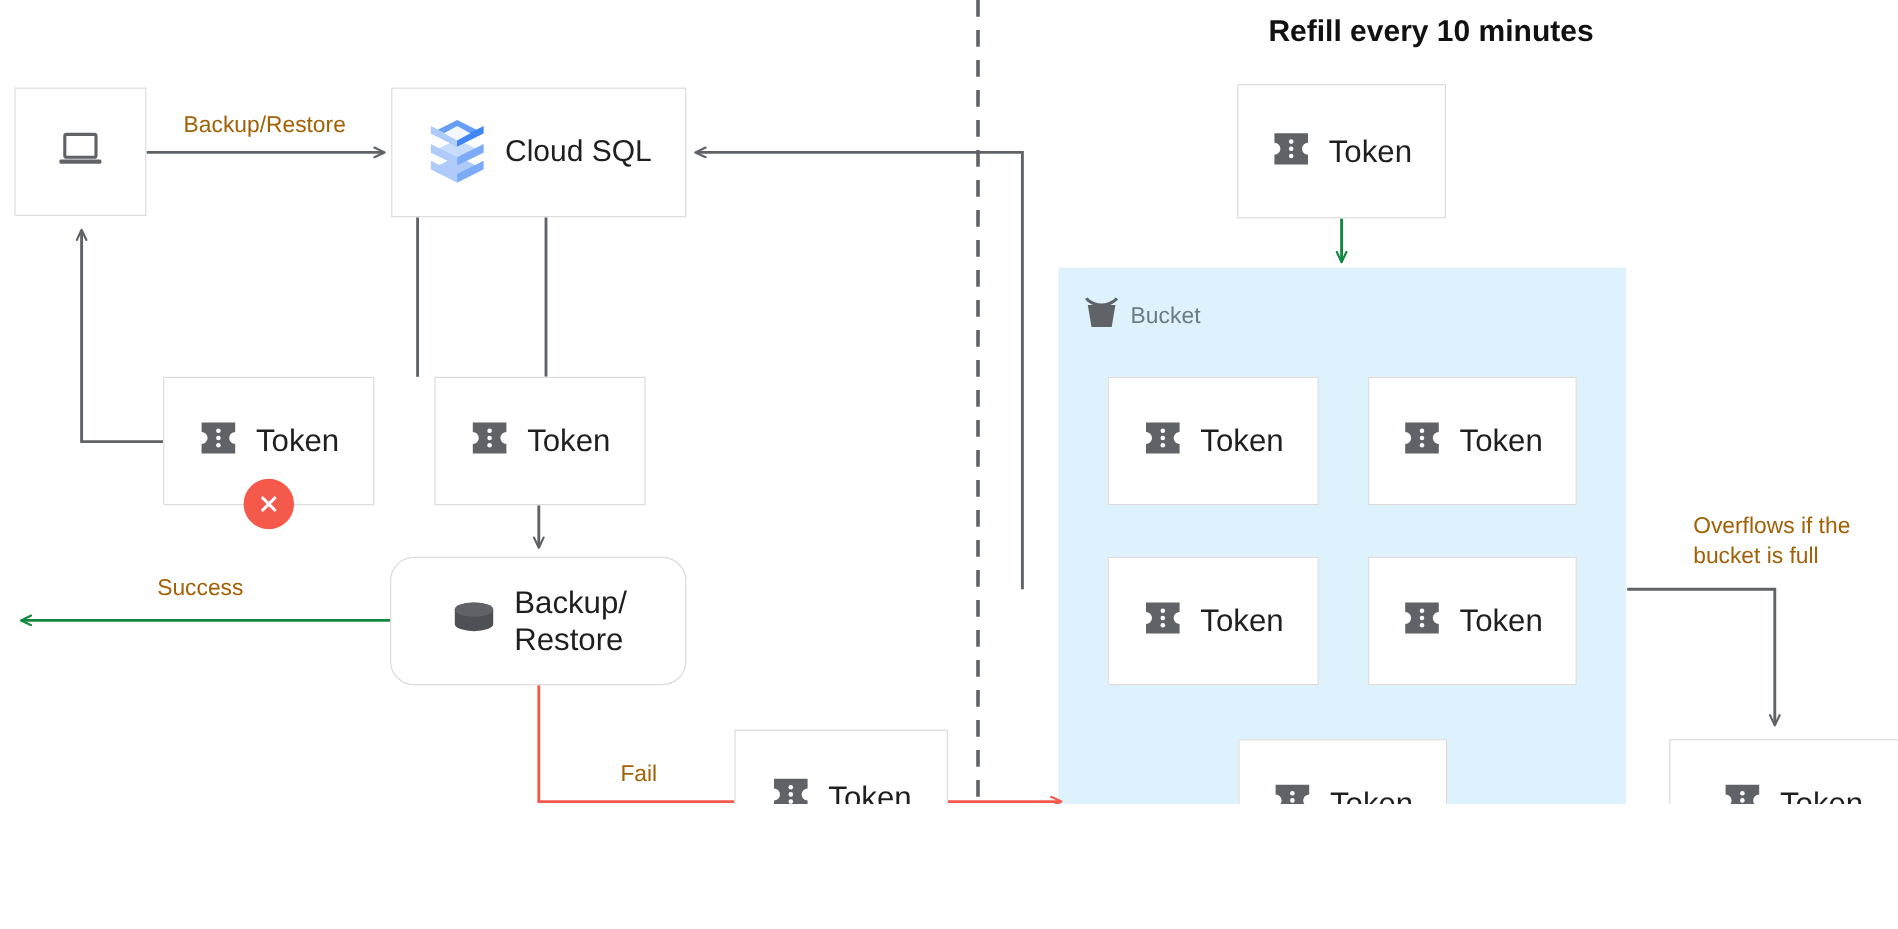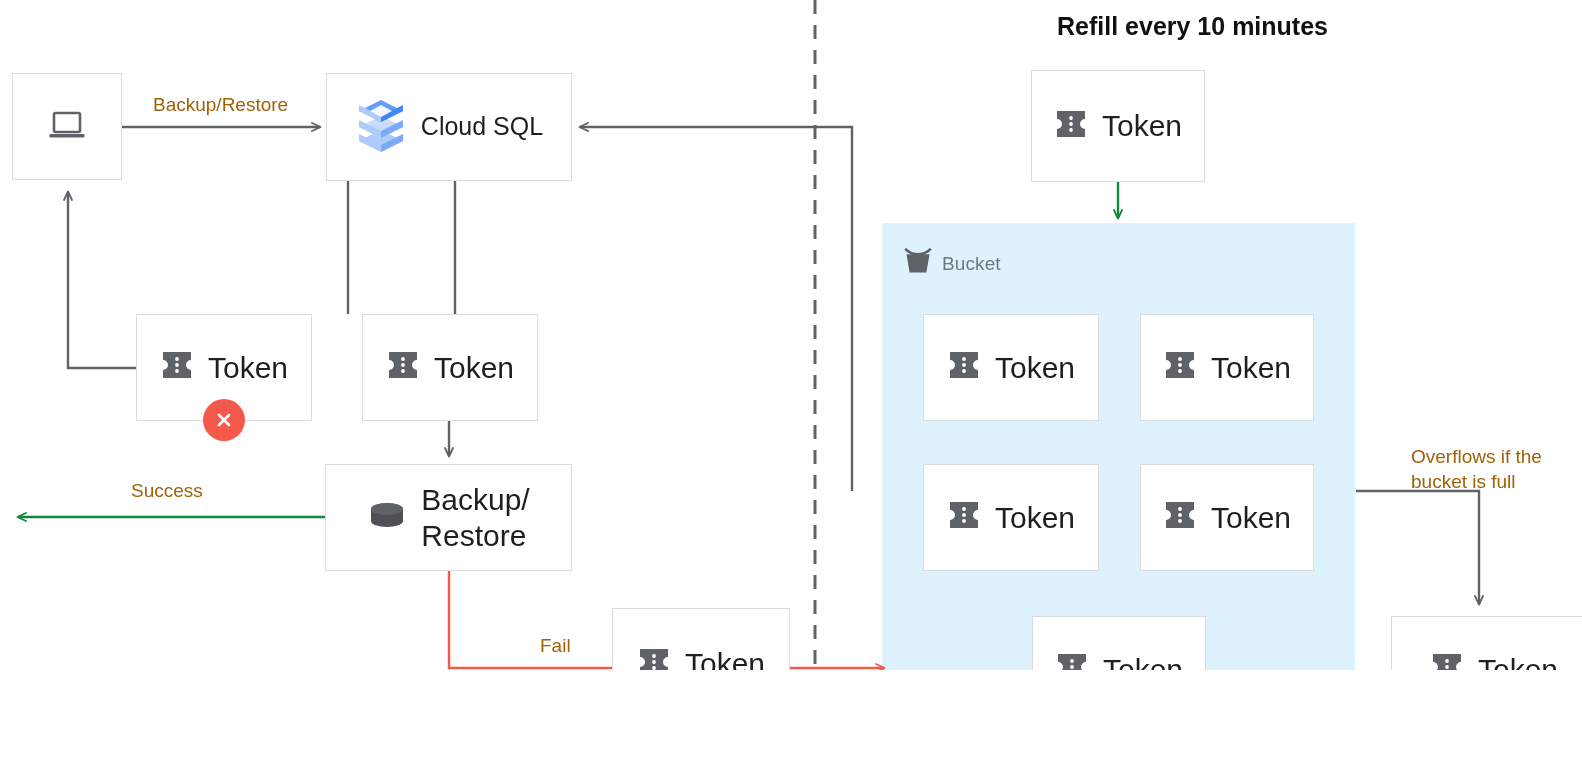--- a/index.html
+++ b/index.html
@@ -35,21 +35,21 @@
     position:absolute;
     box-sizing:border-box;
     background:#ffffff;
     border:1px solid #dcdcdc;
     display:flex;align-items:center;justify-content:center;
   }
   .node-inner{
     display:flex;align-items:center;gap:14px;
   }
   .node-label{
-    font-size:30px;
+    font-size:26px;
     color:#1f1f1f;
     line-height:1.18;
     white-space:pre-line;
   }
   .node-label.sql{font-size:25px;}
 
   
   .tok-ico{display:block;}
   .laptop-ico{display:block;}
   .db-ico{display:block;}
@@ -201,21 +201,21 @@
           <path d="M3 2 H31 V10 a4.5 4.5 0 0 0 0 10 V28 H3 V20 a4.5 4.5 0 0 0 0 -10 Z" fill="#5F6368"></path>
           <circle cx="17" cy="9" r="1.9" fill="#ffffff"></circle>
           <circle cx="17" cy="15" r="1.9" fill="#ffffff"></circle>
           <circle cx="17" cy="21" r="1.9" fill="#ffffff"></circle>
         </svg>
       </span>
       <span class="node-label">Token</span>
     </div>
   </div>
 
-  <div class="node" style="left:325px;top:464px;width:247px;height:107px;">
+  <div class="node" style="left:325px;top:464px;width:247px;height:107px;border-radius:20px;">
     <div class="node-inner">
       <span class="db-ico">
         <svg width="40" height="34" viewBox="0 0 40 34">
           <ellipse cx="20" cy="10" rx="16" ry="6" fill="#5F6368"></ellipse>
           <path d="M4 10 V22 a16 6 0 0 0 32 0 V10 Z" fill="#4d5054"></path>
           <ellipse cx="20" cy="10" rx="16" ry="6" fill="#5F6368"></ellipse>
         </svg>
       </span>
       <span class="node-label">Backup/
 Restore</span>
@@ -331,18 +331,18 @@
         </svg>
       </span>
       <span class="node-label">Token</span>
     </div>
   </div>
 
   <div class="edge-label" style="left:153px;top:92px;">Backup/Restore</div>
 
   <div class="edge-label" style="left:131px;top:478px;">Success</div>
 
-  <div class="edge-label" style="left:540px;top:633px;">Fail</div>
-
-  <div class="edge-label" style="left:1411px;top:444px;width:165px;">Overflows if the
+  <div class="edge-label" style="left:517px;top:633px;">Fail</div>
+
+  <div class="edge-label" style="left:1411px;top:426px;width:165px;">Overflows if the
 bucket is full</div>
 
 </div>
 
 </body></html>

